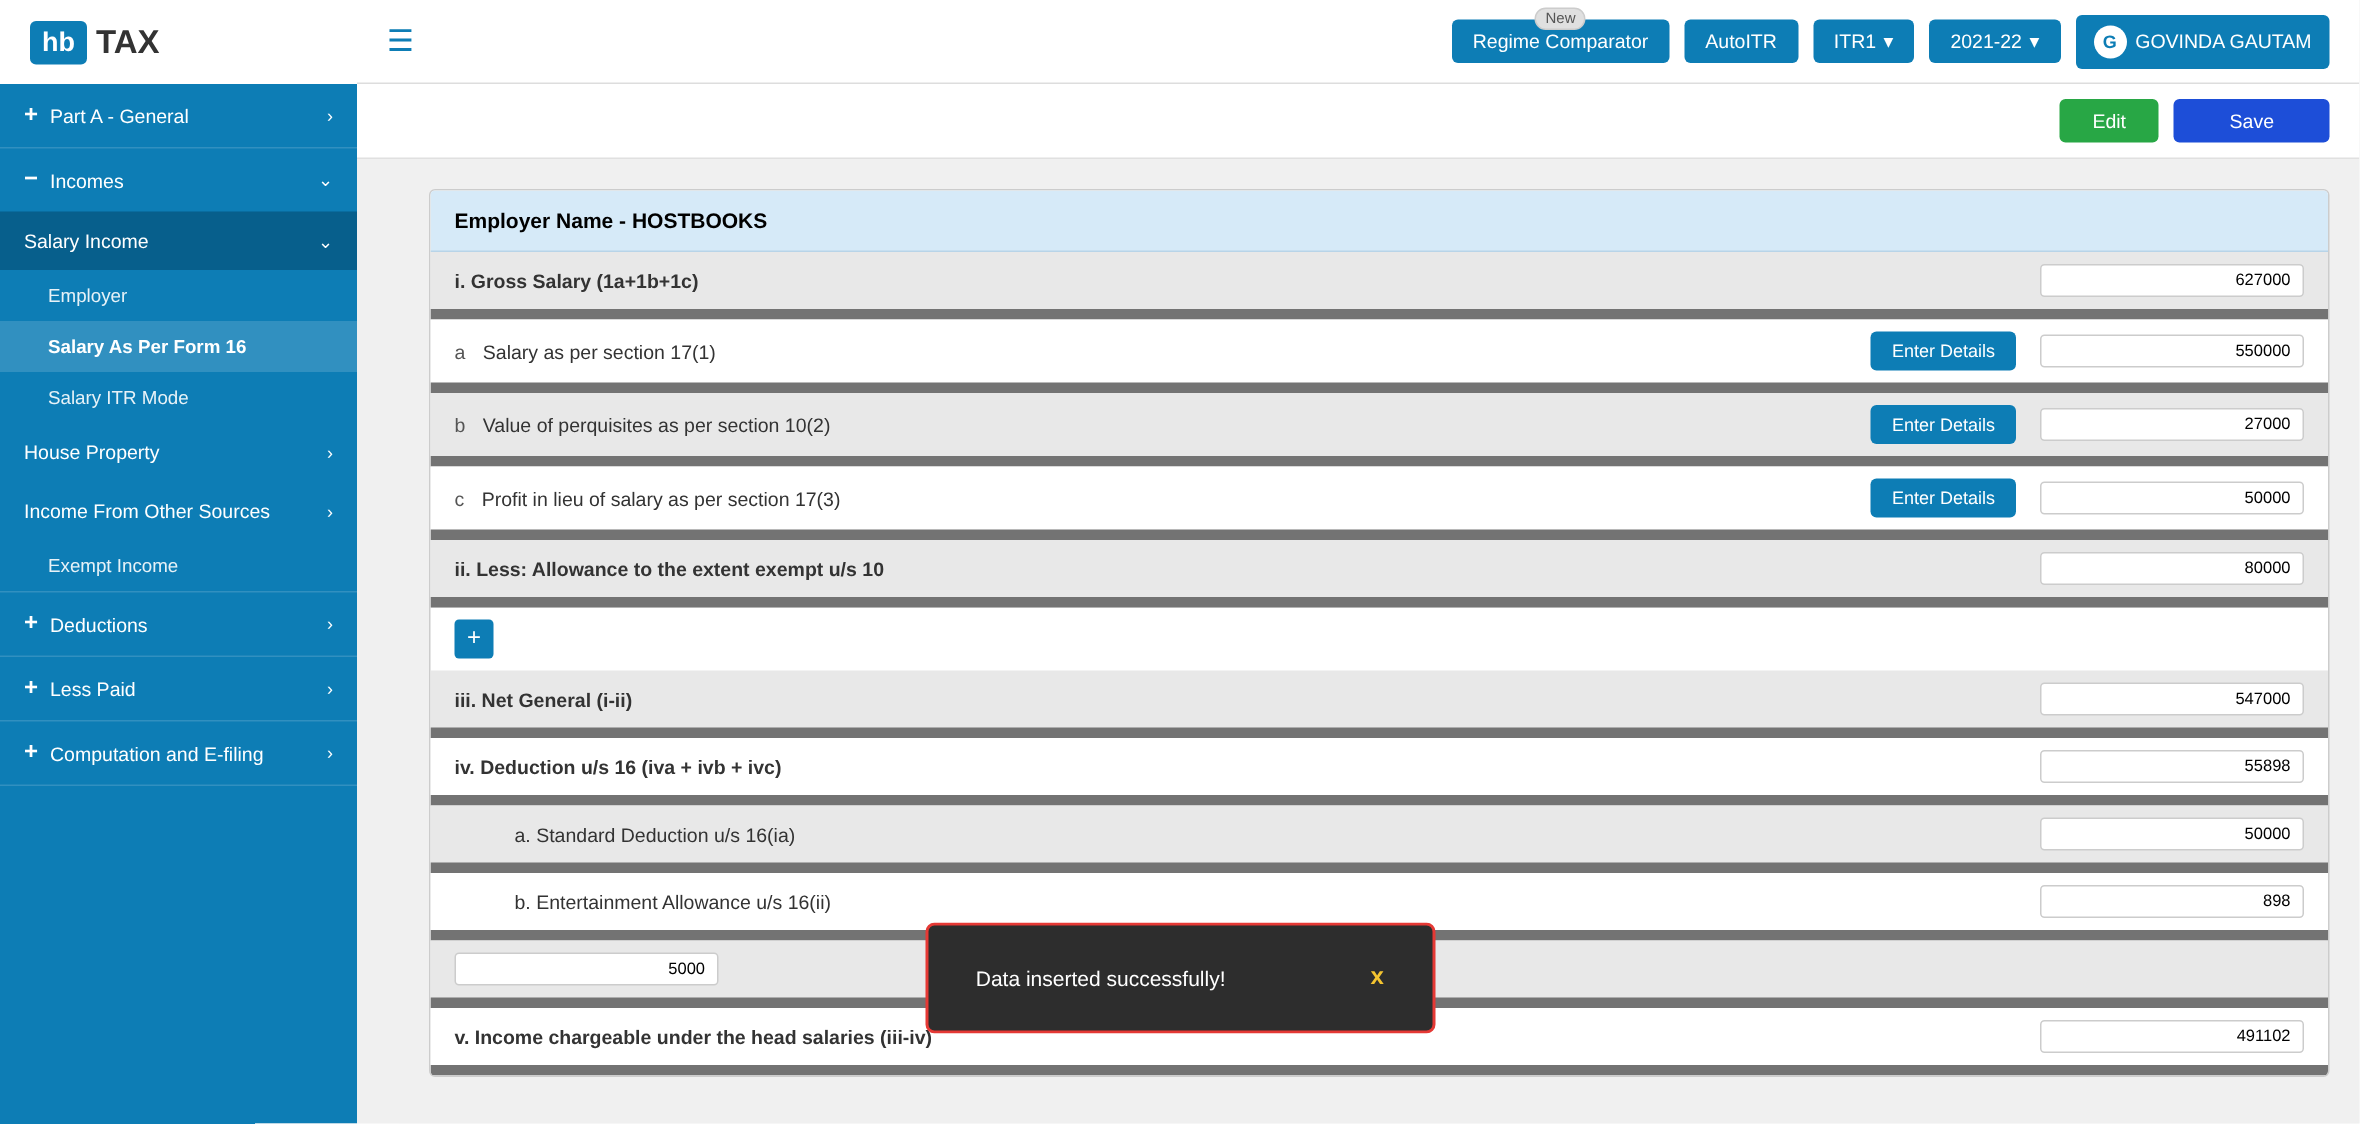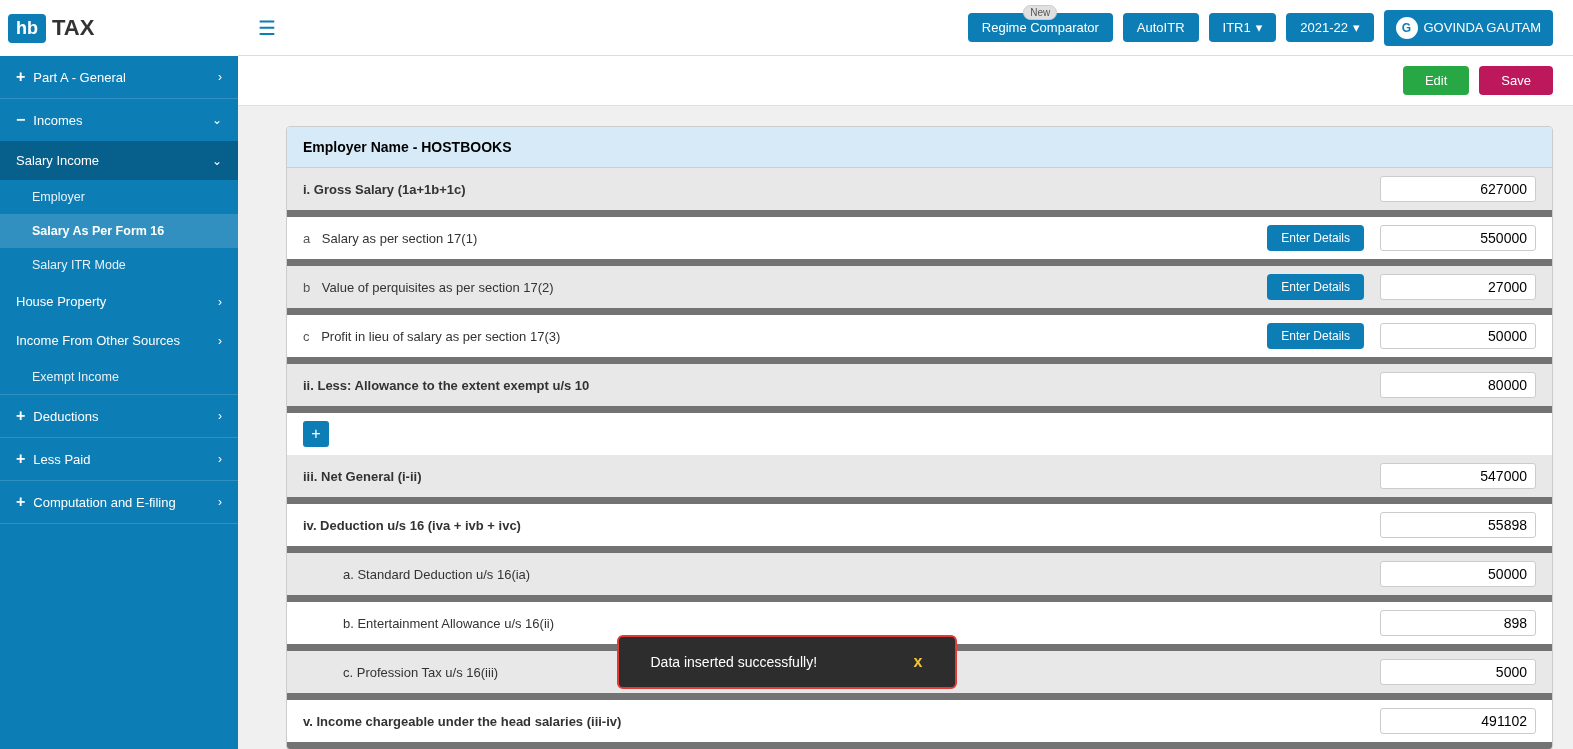--- a/index.html
+++ b/index.html
@@ -11,21 +11,21 @@
       min-width: 238px;
       background: #0d7db5;
       color: #fff;
       display: flex;
       flex-direction: column;
       height: 100vh;
       overflow-y: auto;
     }
     .sidebar-logo {
       background: #fff;
-      padding: 10px 8px;
+      padding: 10px 20px;
       display: flex;
       align-items: center;
       gap: 6px;
       min-height: 56px;
     }
     .logo-hb {
       background: #0d7db5;
       color: #fff;
       font-weight: bold;
       font-size: 18px;
@@ -169,25 +169,25 @@
     .btn-edit {
       background: #28a745;
       color: #fff;
       border: none;
       border-radius: 4px;
       padding: 7px 22px;
       cursor: pointer;
       font-size: 13px;
     }
     .btn-save {
-      background: #be185d;
-      color: #fff;
-      border: none;
-      border-radius: 4px;
-      padding: 7px 22px;
+      background: #1d4ed8;
+      color: #fff;
+      border: none;
+      border-radius: 4px;
+      padding: 7px 37px;
       cursor: pointer;
       font-size: 13px;
     }
 
     
     .content-area {
       flex: 1;
       overflow-y: auto;
       padding: 20px;
       background: #f0f0f0;
@@ -217,26 +217,26 @@
     }
     .form-row:nth-child(even) { background: #f9f9f9; }
     .form-row-gray { background: #e8e8e8 !important; }
     .form-row-white { background: #fff !important; }
     .form-row-label {
       flex: 1;
       font-size: 13px;
       color: #333;
     }
     .form-input {
-      width: 156px;
+      width: 176px;
       text-align: right;
       border: 1px solid #ccc;
       border-radius: 3px;
       padding: 4px 8px;
-      font-size: 14px;
+      font-size: 11px;
       background: #fff;
     }
     .btn-enter {
       background: #0d7db5;
       color: #fff;
       border: none;
       border-radius: 4px;
       padding: 6px 14px;
       cursor: pointer;
       font-size: 12px;
@@ -290,21 +290,21 @@
       position: fixed;
       bottom: 60px;
       left: 50%;
       transform: translateX(-50%);
       z-index: 9999;
     }
     .toast {
       background: #2d2d2d;
       color: #fff;
       border-radius: 6px;
-      padding: 16px 32px;
+      padding: 26px 32px;
       font-size: 14px;
       display: flex;
       align-items: center;
       gap: 20px;
       border: 2px solid #e53935;
       min-width: 340px;
       justify-content: space-between;
     }
     .toast-close {
       color: #f4c430;
@@ -449,21 +449,21 @@
           <span style="margin-right:8px;color:#555;">a</span>
           <span>Salary as per section 17(1)</span>
         </div>
         <button class="btn-enter">Enter Details</button>
         <input class="form-input" value="550000" readonly="" style="">
       </div>
 
       <div class="form-row form-row-gray">
         <div class="form-row-label">
           <span style="margin-right:8px;color:#555;">b</span>
-          <span>Value of perquisites as per section 17(2)</span>
+          <span>Value of perquisites as per section 10(2)</span>
         </div>
         <button class="btn-enter">Enter Details</button>
         <input class="form-input" value="27000" readonly="" style="">
       </div>
 
       <div class="form-row form-row-white">
         <div class="form-row-label">
           <span style="margin-right:8px;color:#555;">c</span>
           <span>Profit in lieu of salary as per section 17(3)</span>
         </div>
@@ -498,23 +498,20 @@
       </div>
 
       <div class="form-row form-row-white">
         <div class="form-row-label">
           <span style="margin-left:40px;">b. Entertainment Allowance u/s 16(ii)</span>
         </div>
         <input class="form-input" value="898" readonly="" style="">
       </div>
 
       <div class="form-row form-row-gray">
-        <div class="form-row-label">
-          <span style="margin-left:40px;">c. Profession Tax u/s 16(iii)</span>
-        </div>
         <input class="form-input" value="5000" readonly="" style="">
       </div>
 
       <div class="form-row form-row-white">
         <div class="form-row-label sub-label">v. Income chargeable under the head salaries (iii-iv)</div>
         <input class="form-input" value="491102" readonly="" style="">
       </div>
 
     </div>
   </div>

